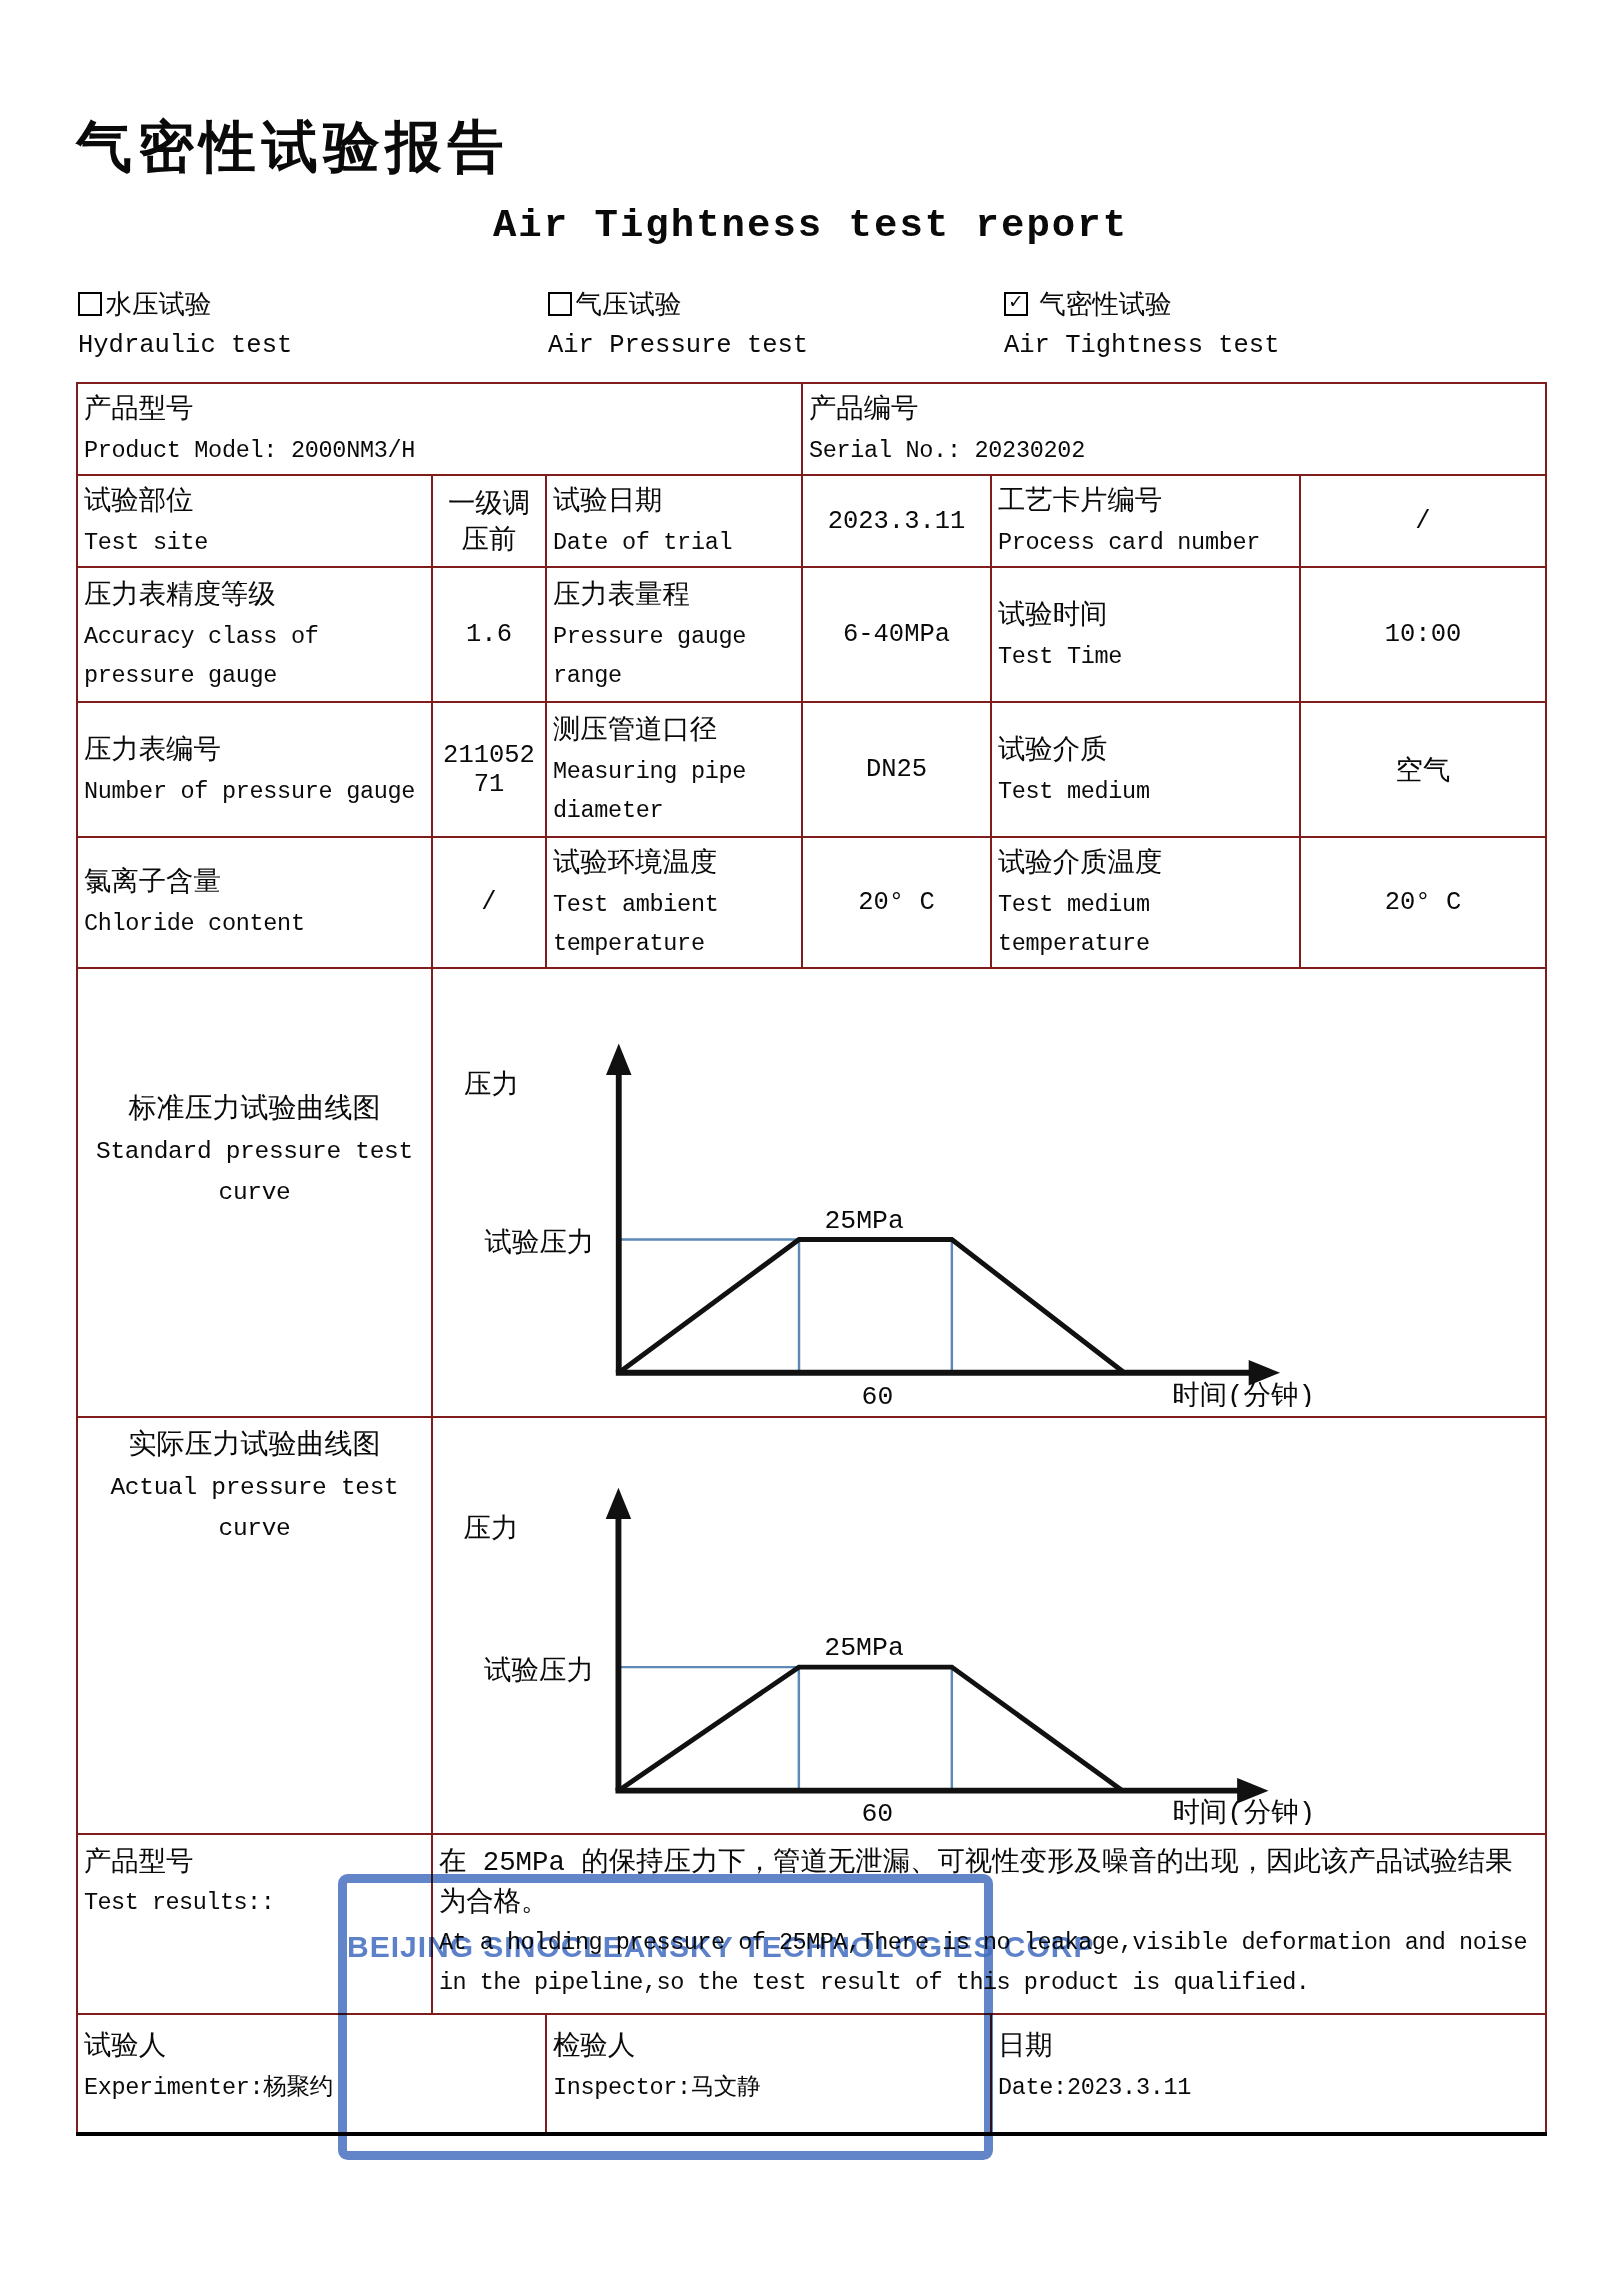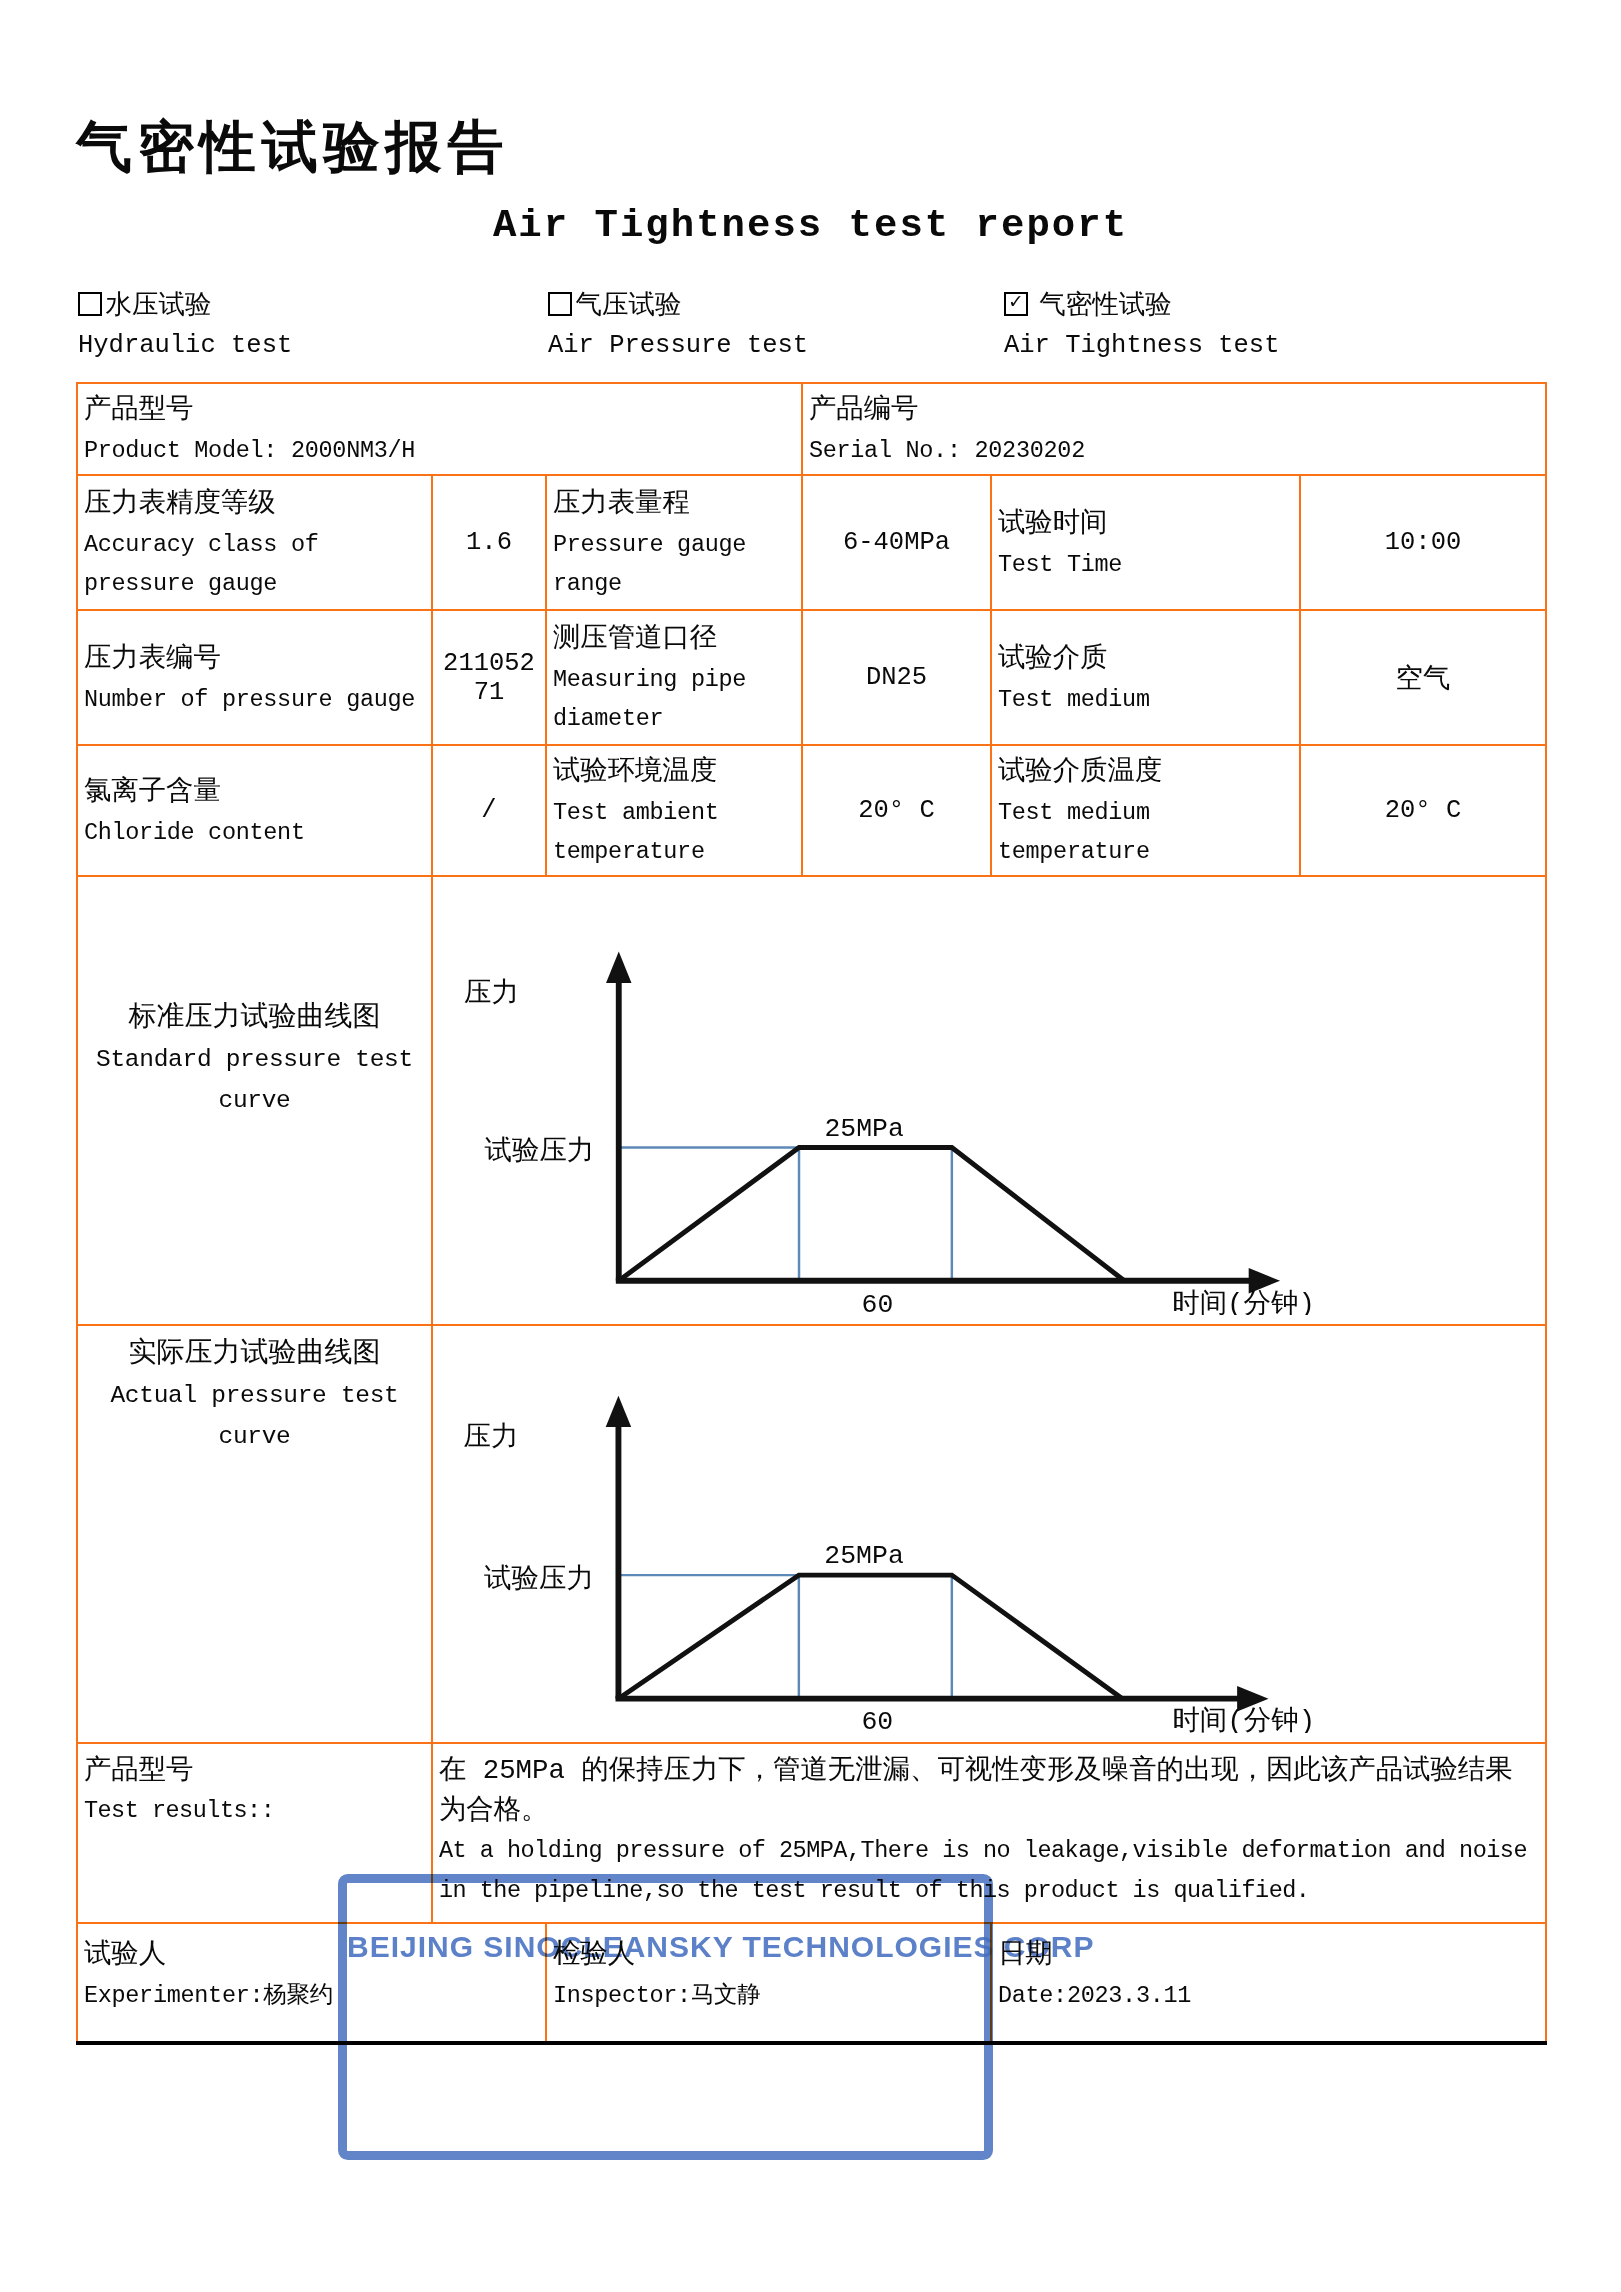--- a/index.html
+++ b/index.html
@@ -48,21 +48,21 @@
   .cb-en{margin-top:9.8px;font-size:25.5px;}
   table.report{
     margin-top:5.9px;
     border-collapse:collapse;
     table-layout:fixed;
     width:1468px;
     border:2.9px solid #000;
     border-bottom-width:4.9px;
   }
   table.report td{
-    border:2px solid #f97316;
+    border:2px solid #7f1d1d;
     vertical-align:middle;
     padding:3.9px 5.9px;
     box-sizing:border-box;
     overflow:hidden;
   }
   .zh{font-size:27.4px;line-height:43px;}
   .en{font-size:23.5px;line-height:39px;letter-spacing:-0.3px;}
   .val{font-size:25.5px;text-align:center;}
   .val-zh{font-size:27.4px;text-align:center;}
   td.value{text-align:center;}
@@ -166,20 +166,43 @@
         <td colspan="3">
           <div class="zh">产品型号</div>
           <div class="en">Product Model: 2000NM3/H</div>
         </td>
         <td colspan="3">
           <div class="zh">产品编号</div>
           <div class="en">Serial No.: 20230202</div>
         </td>
       </tr>
 
+      <tr class="r2">
+        <td>
+          <div class="zh">试验部位</div>
+          <div class="en">Test site</div>
+        </td>
+        <td class="value">
+          <div class="val-zh">一级调压前</div>
+        </td>
+        <td>
+          <div class="zh">试验日期</div>
+          <div class="en">Date of trial</div>
+        </td>
+        <td class="value">
+          <div class="val">2023.3.11</div>
+        </td>
+        <td>
+          <div class="zh">工艺卡片编号</div>
+          <div class="en">Process card number</div>
+        </td>
+        <td class="value">
+          <div class="val">/</div>
+        </td>
+      </tr>
 
       <tr class="r3">
         <td>
           <div class="zh">压力表精度等级</div>
           <div class="en">Accuracy class of pressure gauge</div>
         </td>
         <td class="value">
           <div class="val">1.6</div>
         </td>
         <td>

